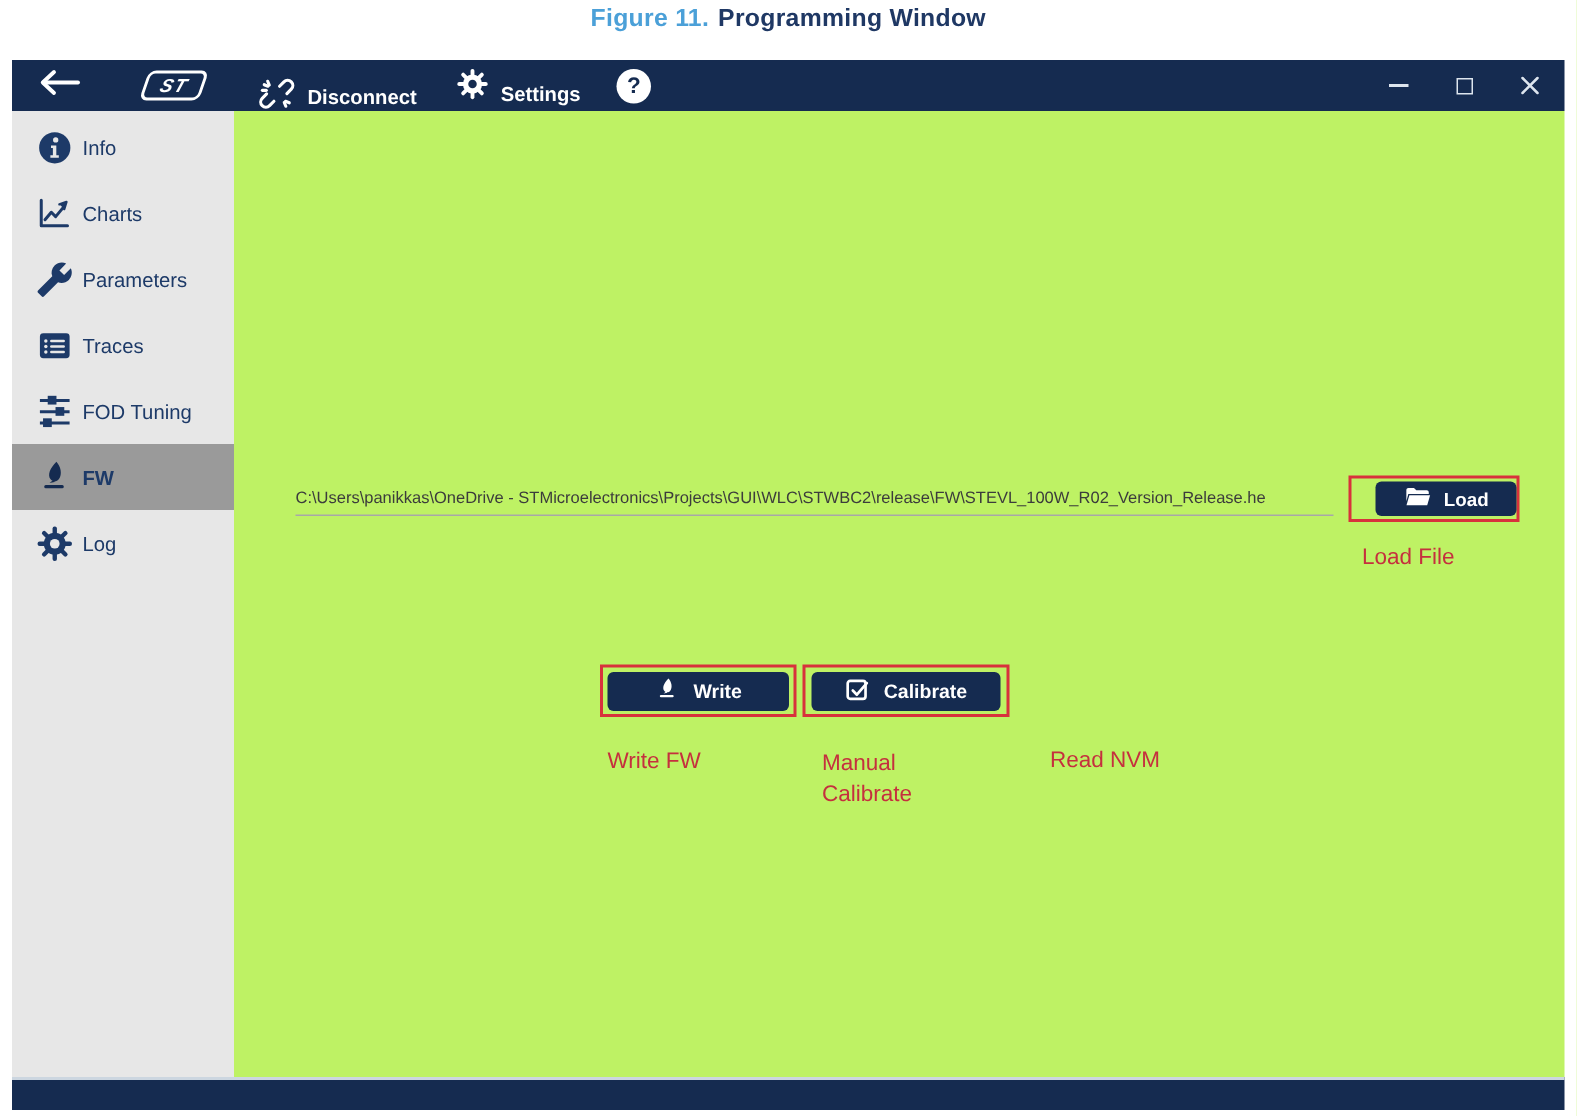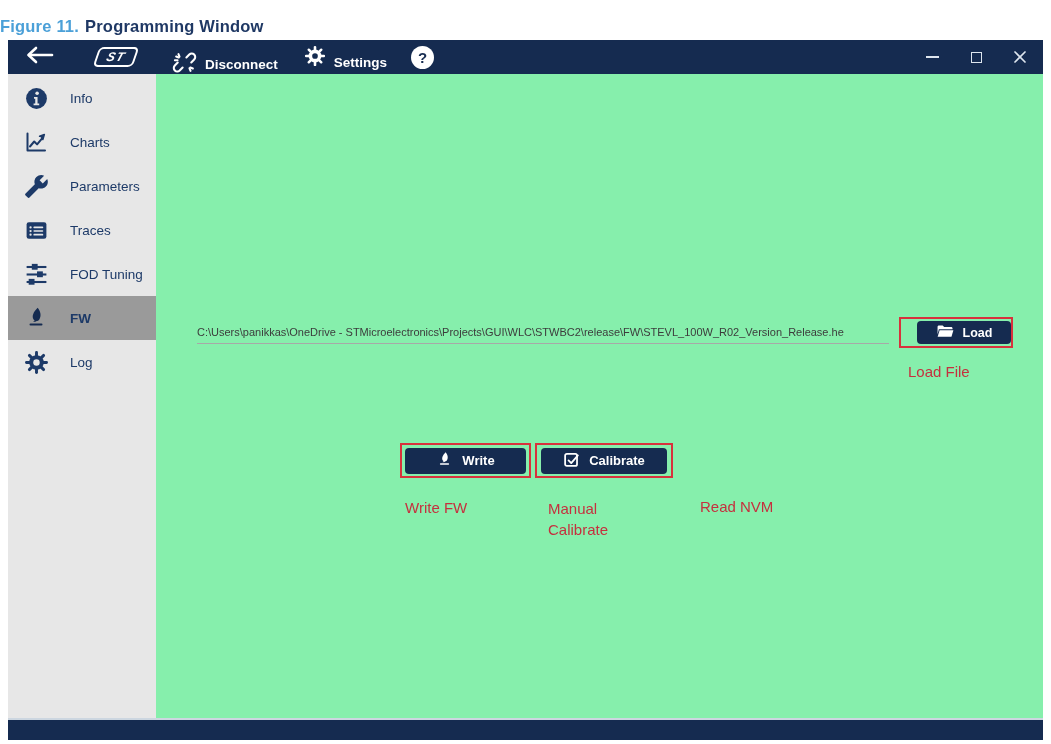--- a/index.html
+++ b/index.html
@@ -1,20 +1,20 @@
 <!DOCTYPE html>
 <html><head>
 <meta charset="utf-8">
 <style>
   * { margin:0; padding:0; box-sizing:border-box; }
   body { background:#fff; font-family:"Liberation Sans", sans-serif; }
   .page { position:relative; width:1051px; height:744px; background:#fff; overflow:hidden; }
 
   
-  .caption { position:absolute; top:17px; left:0; width:100%; 
+  .caption { position:absolute; top:3px; left:0; width:100%; text-align:center;
              font-size:16.5px; font-weight:bold; letter-spacing:.2px; }
   .caption .fig-label { color:#4ba0d8; }
   .caption .fig-title { color:#1f3864; margin-left:6px; }
 
   
   .window { position:absolute; left:8px; top:40px; width:1035px; height:700px;
             display:flex; flex-direction:column; background:#fff; }
 
   
   .titlebar { height:34px; background:#152b50; display:flex; align-items:center; color:#fff; flex:none; }
@@ -29,26 +29,26 @@
              font-size:15px; font-weight:bold; display:flex; align-items:center; justify-content:center; cursor:pointer; }
   .tb-spacer { flex:1; }
   .tb-controls { display:flex; align-items:center; gap:30px; margin-right:16px; }
   .ctl { display:flex; align-items:center; justify-content:center; width:14px; height:14px; cursor:pointer; }
   .ctl-min i { display:block; width:13px; height:2px; background:#dde5ee; }
   .ctl-max i { display:block; width:11px; height:11px; border:1.6px solid #dde5ee; }
 
   
   .body { flex:1; display:flex; min-height:0; }
   .sidebar { width:148px; background:#e7e7e7; padding-top:2px; flex:none; }
-  .side-item { height:44px; display:flex; align-items:center; padding-left:14px; gap:20px;
+  .side-item { height:44px; display:flex; align-items:center; padding-left:14px; gap:5px;
                font-size:13.5px; font-weight:500; color:#1d3a68; cursor:pointer; }
   .side-item .ic { width:28px; display:flex; justify-content:center; align-items:center; color:#1d3a68; }
   .side-item.selected { background:#9a9a9a; font-weight:bold; }
 
-  .main { flex:1; position:relative; background:#86efac; }
+  .main { flex:1; position:relative; background:#bef264; }
 
   
   .fw-path { position:absolute; left:41px; top:248px; width:692px; height:22px;
              font-size:11px; color:#3c3c3c; white-space:nowrap; overflow:hidden;
              border-bottom:1px solid #a8a8a8; padding-top:4px; }
 
   
   .hl-box { position:absolute; border:2px solid #d8323c; display:flex; align-items:center; justify-content:center; }
   .navy-btn { background:#152b50; color:#fff; border:none; border-radius:4px; font-family:inherit;
               font-size:13px; font-weight:bold; display:flex; align-items:center; justify-content:center;

